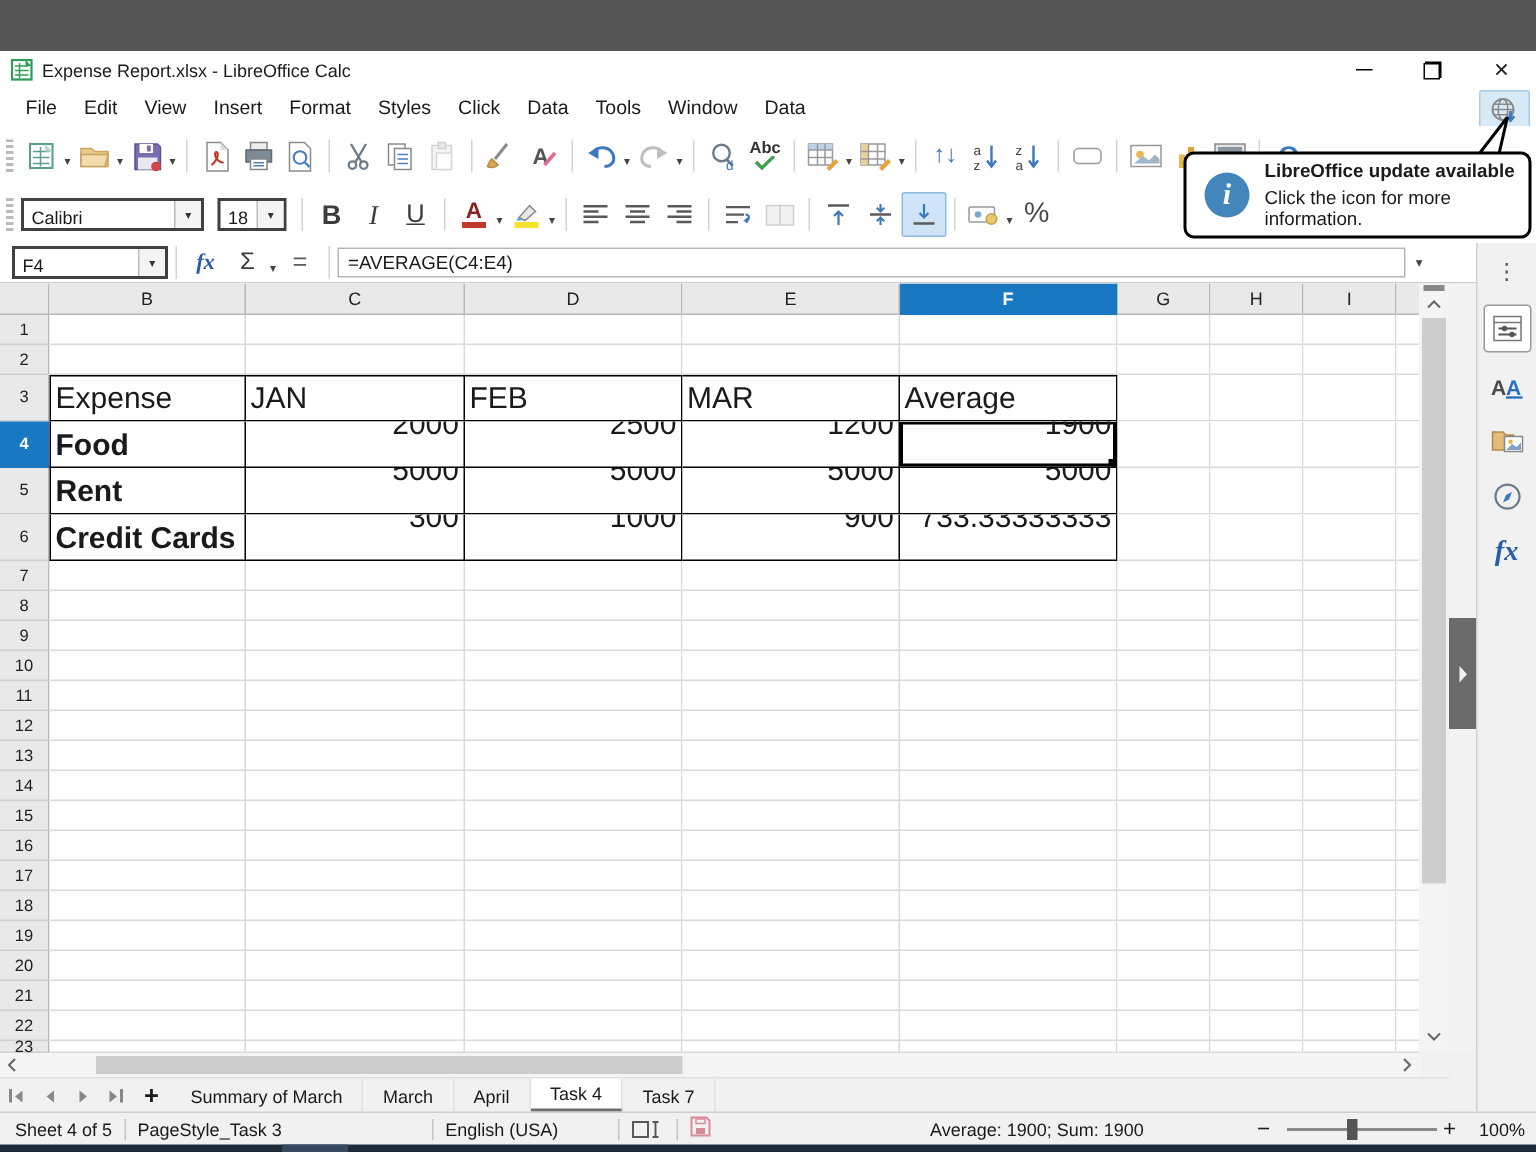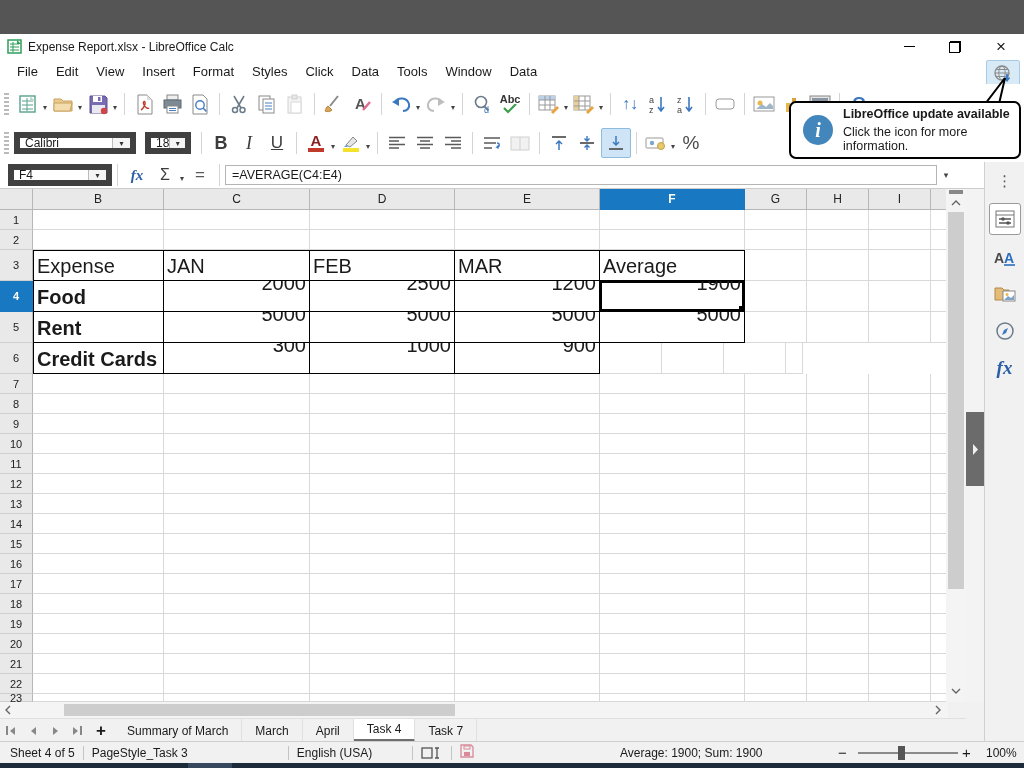--- a/index.html
+++ b/index.html
@@ -15,21 +15,21 @@
   .menuitem{font-size:13px;padding:3px 9px;cursor:default;}
   #updicon{position:absolute;right:4px;top:1px;width:32px;height:26px;background:#d9eaf7;border:1px solid #a8cce8;border-radius:2px;display:flex;align-items:center;justify-content:center;}
   
   #toolbar1{left:0;top:50px;width:1024px;height:40px;background:#fff;display:flex;align-items:center;border-bottom:1px solid #f0f0f0;}
   #toolbar2{left:0;top:90px;width:1024px;height:38px;background:#fff;display:flex;align-items:center;border-bottom:1px solid #e4e4e4;}
   .grip{width:5px;height:22px;margin:0 5px 0 4px;background:repeating-linear-gradient(#bbb 0 2px,#fff 2px 4px);}
   .tsep{width:1px;height:22px;background:#d4d4d4;margin:0 5px;}
   .tbtn{height:28px;min-width:28px;display:flex;align-items:center;justify-content:center;position:relative;}
   .dd{font-size:8px;color:#444;margin:6px 2px 0 1px;}
   .glyphbtn{font-size:15px;font-weight:700;color:#3c3c3c;}
-  .combo{height:22px;background:#fff;border:6px solid #404040;display:flex;align-items:center;font-size:12px;box-sizing:border-box;}
+  .combo{height:22px;background:#fff;border:2px solid #404040;display:flex;align-items:flex-end;font-size:12px;box-sizing:border-box;}
   .combo .val{flex:1;padding-left:5px;}
   .combo .arr{width:17px;height:100%;border-left:1px solid #bbb;background:#f4f4f4;display:flex;align-items:center;justify-content:center;font-size:8px;color:#333;}
   .active-toggle{background:#cfe4f7;border:1px solid #8ebbe0;border-radius:2px;}
   
   #popup{left:789px;top:67px;width:232px;height:58px;background:#fff;border:2px solid #000;border-radius:7px;z-index:60;display:flex;align-items:center;box-sizing:border-box;}
   #popup .info{width:30px;height:30px;border-radius:50%;background:#4286bc;color:#fff;font-family:"Liberation Serif",serif;font-style:italic;font-weight:700;font-size:20px;display:flex;align-items:center;justify-content:center;margin:0 10px 0 12px;flex:0 0 auto;}
   #popup .ptitle{font-size:12.5px;font-weight:700;margin-bottom:4px;}
   #popup .pbody{font-size:12.5px;}
   #ptail{left:975px;top:44px;width:46px;height:26px;z-index:59;}
   
@@ -494,20 +494,21 @@
           <div class="cell" style="width: 62px; flex: 0 0 62px;"></div>
           <div class="cell" style="width: 62px; flex: 0 0 62px;"></div>
           <div class="cell" style="width: 17px; flex: 0 0 17px;"></div>
         </div>
         <div class="gridrow" style="height: 31px;">
           <div class="rhead">6</div>
           <div class="cell lbl tb bl" style="width: 131px; flex: 0 0 131px;">Credit Cards</div>
           <div class="cell num tb" style="width: 146px; flex: 0 0 146px;">300</div>
           <div class="cell num tb" style="width: 145px; flex: 0 0 145px;">1000</div>
           <div class="cell num tb" style="width: 145px; flex: 0 0 145px;">900</div>
+          <div class="cell num tb" style="width: 145px; flex: 0 0 145px;">733.33333333</div>
           <div class="cell" style="width: 62px; flex: 0 0 62px;"></div>
           <div class="cell" style="width: 62px; flex: 0 0 62px;"></div>
           <div class="cell" style="width: 62px; flex: 0 0 62px;"></div>
           <div class="cell" style="width: 17px; flex: 0 0 17px;"></div>
         </div>
         <div class="gridrow" style="height: 20px;">
           <div class="rhead">7</div>
           <div class="cell" style="width: 131px; flex: 0 0 131px;"></div>
           <div class="cell" style="width: 146px; flex: 0 0 146px;"></div>
           <div class="cell" style="width: 145px; flex: 0 0 145px;"></div>

